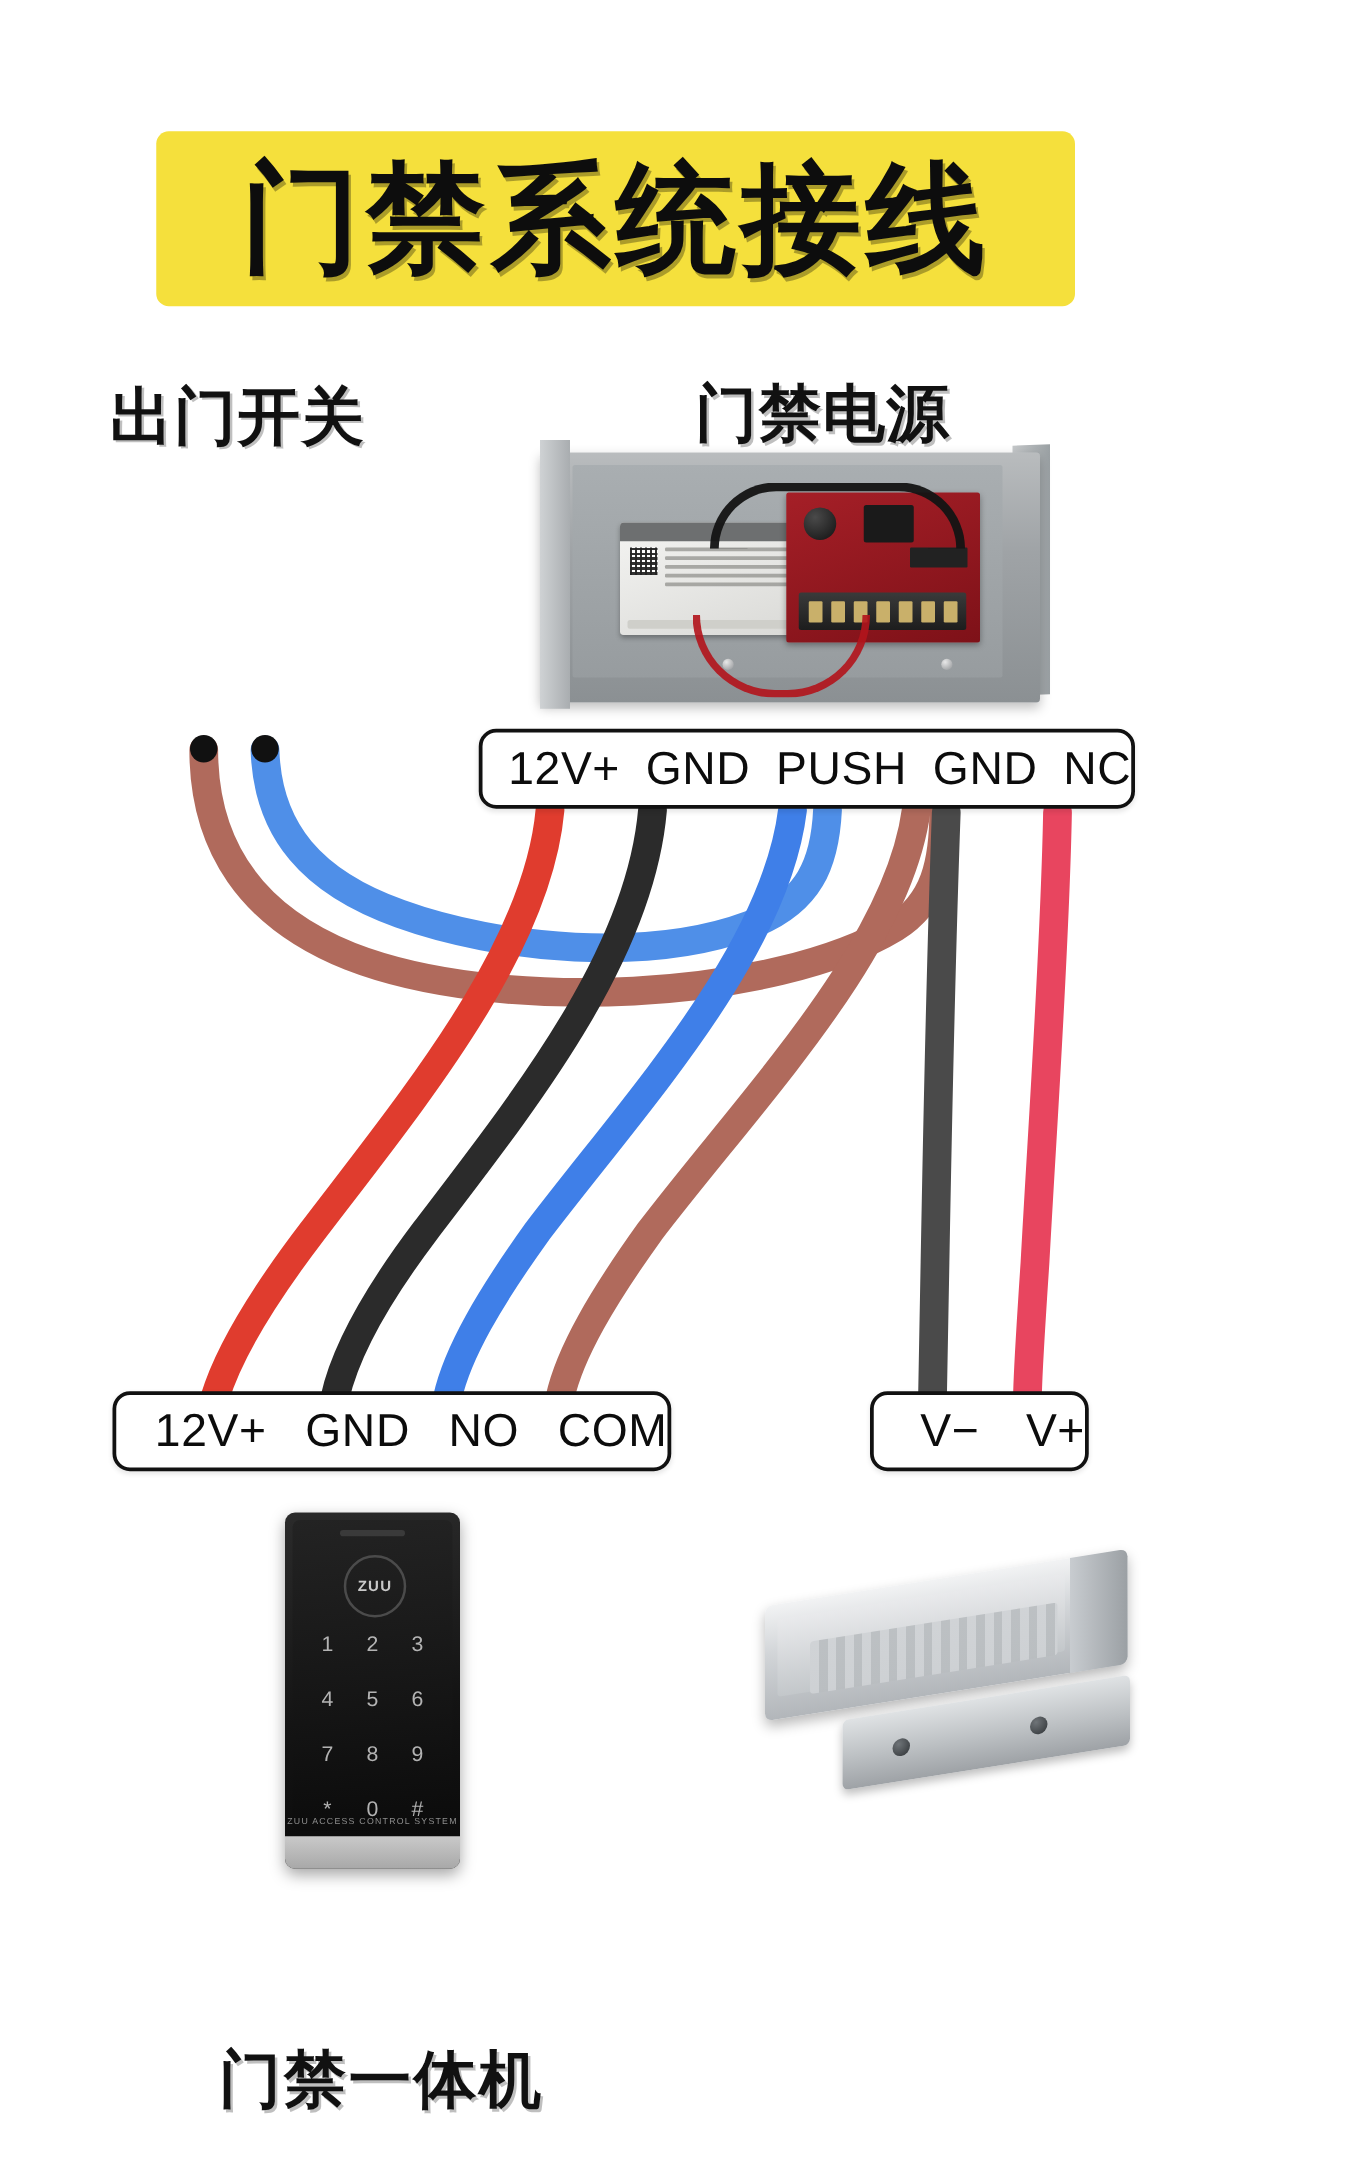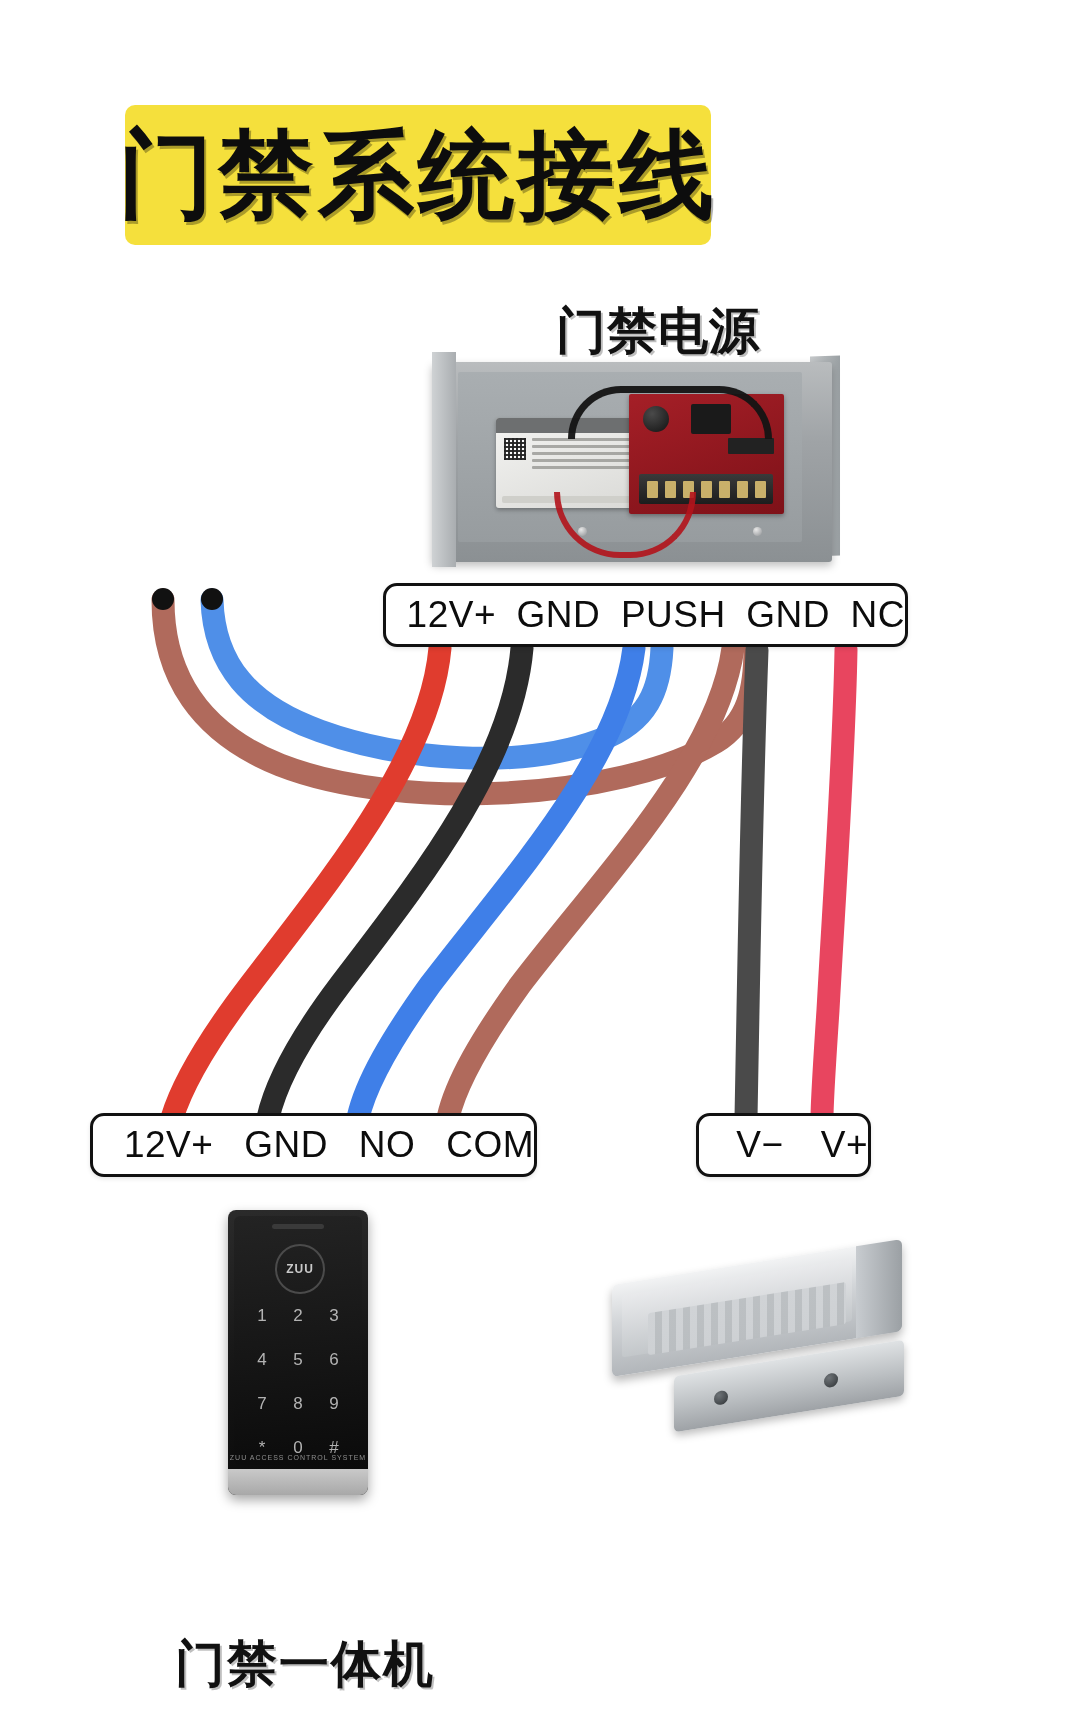--- a/index.html
+++ b/index.html
@@ -6,21 +6,21 @@
   body{
     width:1080px;height:1730px;
     background:#ffffff;
     font-family:"Liberation Sans","DejaVu Sans",sans-serif;
     position:relative;overflow:hidden;
   }
   #stage{position:absolute;inset:0;}
 
   
   .banner{
-    position:absolute;left:125px;top:105px;width:586px;height:140px;
+    position:absolute;left:125px;top:105px;width:735px;height:140px;
     background:#f5e03c;border-radius:10px;
     display:flex;align-items:center;justify-content:center;
   }
   .banner-text{
     font-family:"DejaVu Sans",sans-serif;
     font-weight:bold;font-size:96px;letter-spacing:4px;color:#0d0d0d;
     line-height:1;white-space:nowrap;
     text-shadow:2px 3px 0 rgba(0,0,0,.30);
   }
 
@@ -170,20 +170,21 @@
 </style>
 </head>
 <body>
 
 <div id="stage">
 
   <div class="banner">
     <div class="banner-text">门禁系统接线</div>
   </div>
 
+  <div class="cap" id="cap-exit">出门开关</div>
   <div class="cap" id="cap-reader">门禁一体机</div>
   <div class="cap" id="cap-psu">门禁电源</div>
 
 
   <div class="psu">
     <div class="psu-lidR"></div>
     <div class="psu-case"></div>
     <div class="psu-lidL"></div>
     <div class="psu-inner">
       <div class="tx">

